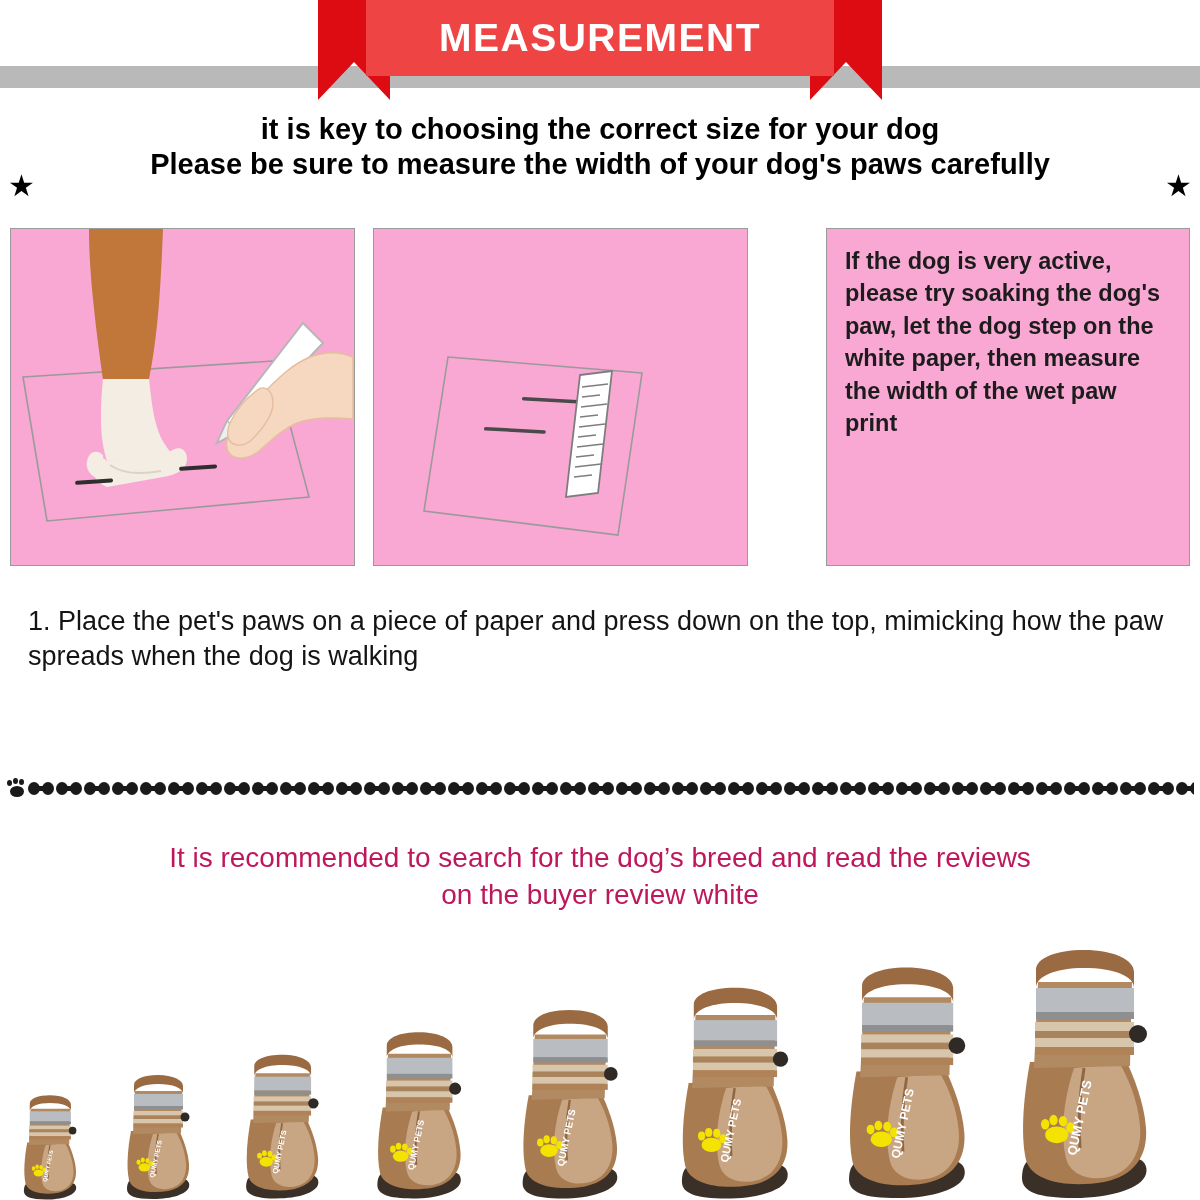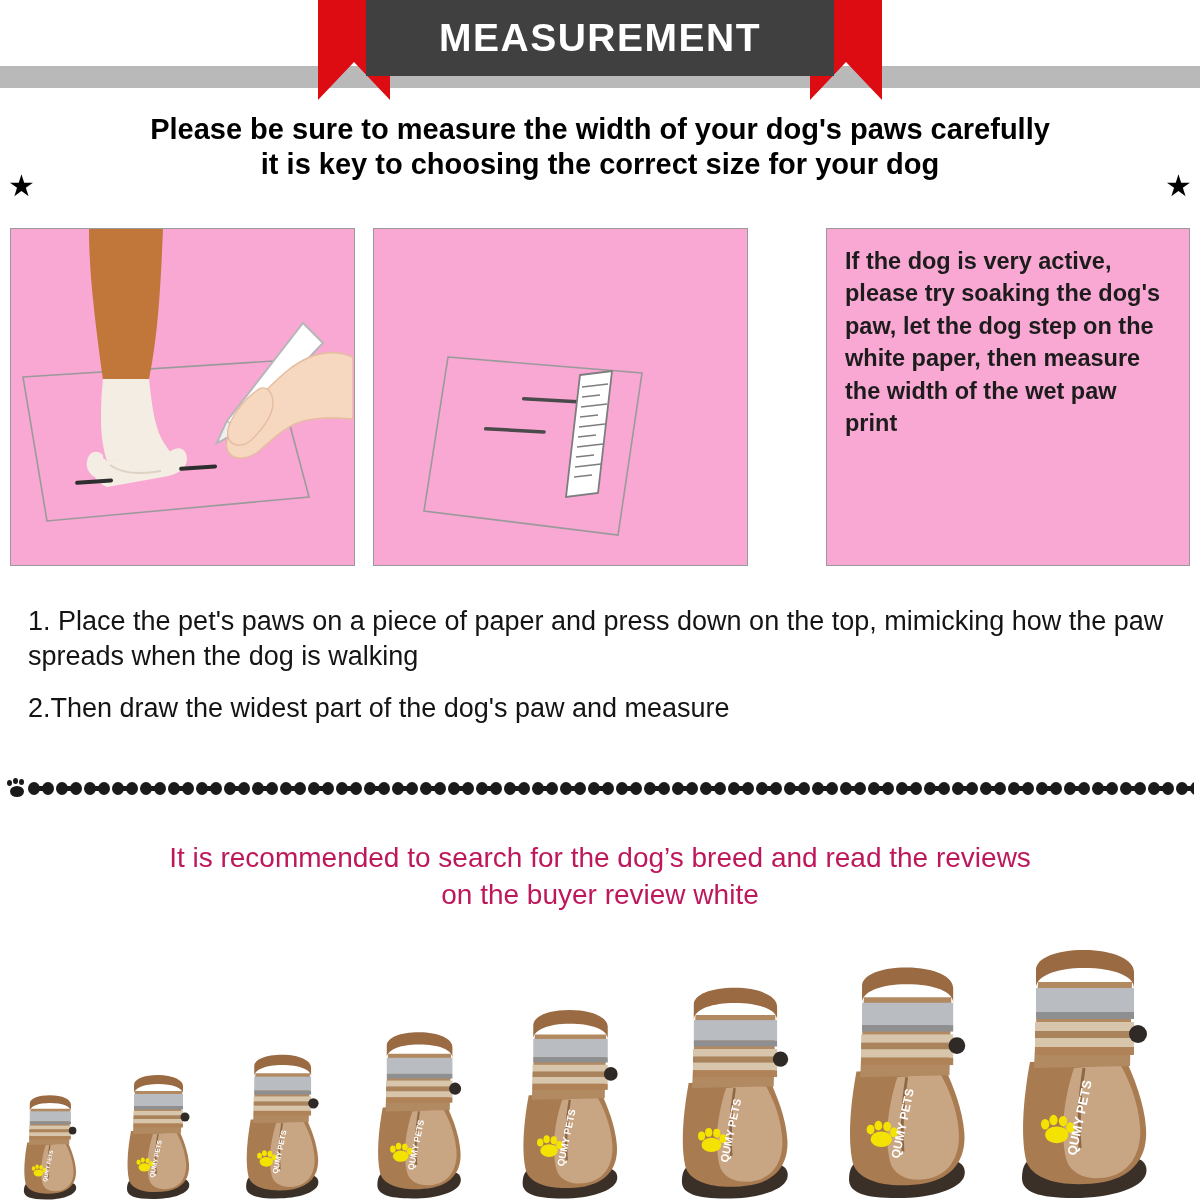--- a/index.html
+++ b/index.html
@@ -32,21 +32,21 @@
     top: 0;
     width: 72px; height: 100px;
     background: #dd0b12;
   }
   .ribbon-left-tail { left: 0; clip-path: polygon(0 0, 100% 0, 100% 100%, 36px 62px, 0 100%); }
   .ribbon-right-tail { right: 0; clip-path: polygon(0 0, 100% 0, 100% 100%, calc(100% - 36px) 62px, 0 100%); }
   .ribbon-body {
     position: absolute;
     left: 48px; top: 0;
     width: 468px; height: 76px;
-    background: #404040;
+    background: #ef4444;
     display: flex; align-items: center; justify-content: center;
   }
   .ribbon-title {
     color: #ffffff;
     font-size: 39px;
     font-weight: bold;
     letter-spacing: 1.5px;
     font-family: "Liberation Sans", sans-serif;
   }
 
@@ -187,22 +187,22 @@
   <div class="ribbon">
     <div class="ribbon-left-tail"></div>
     <div class="ribbon-right-tail"></div>
     <div class="ribbon-body">
       <span class="ribbon-title">MEASUREMENT</span>
     </div>
   </div>
 </div>
 
 <div class="headline">
+  <div>it is key to choosing the correct size for your dog</div>
   <div>Please be sure to measure the width of your dog's paws carefully</div>
-  <div>it is key to choosing the correct size for your dog</div>
 </div>
 <div class="star star-left">★</div>
 <div class="star star-right">★</div>
 
 <div class="panels">
 
   <div class="panel panel-1">
     <svg class="panel-svg" width="342" height="334" viewBox="0 0 342 334">
 
       <path class="paper-line" d="M12 148 L262 132 L298 268 L36 292 Z"></path>
@@ -252,21 +252,20 @@
     </svg>
   </div>
 
   <div class="panel panel-3">
     <p>If the dog is very active, please try soaking the dog's paw, let the dog step on the white paper, then measure the width of the wet paw print</p>
   </div>
 </div>
 
 <div class="instructions">
   <p>1. Place the pet's paws on a piece of paper and press down on the top, mimicking how the paw spreads when the dog is walking</p>
-  <p>2.Then draw the widest part of the dog's paw and measure</p>
 </div>
 
 <div class="bone-divider">
   <div class="paw-end">
     <span class="pad main"></span>
       <span class="pad t1"></span>
       <span class="pad t2"></span>
       <span class="pad t3"></span>
   </div>
   <div class="bone">

